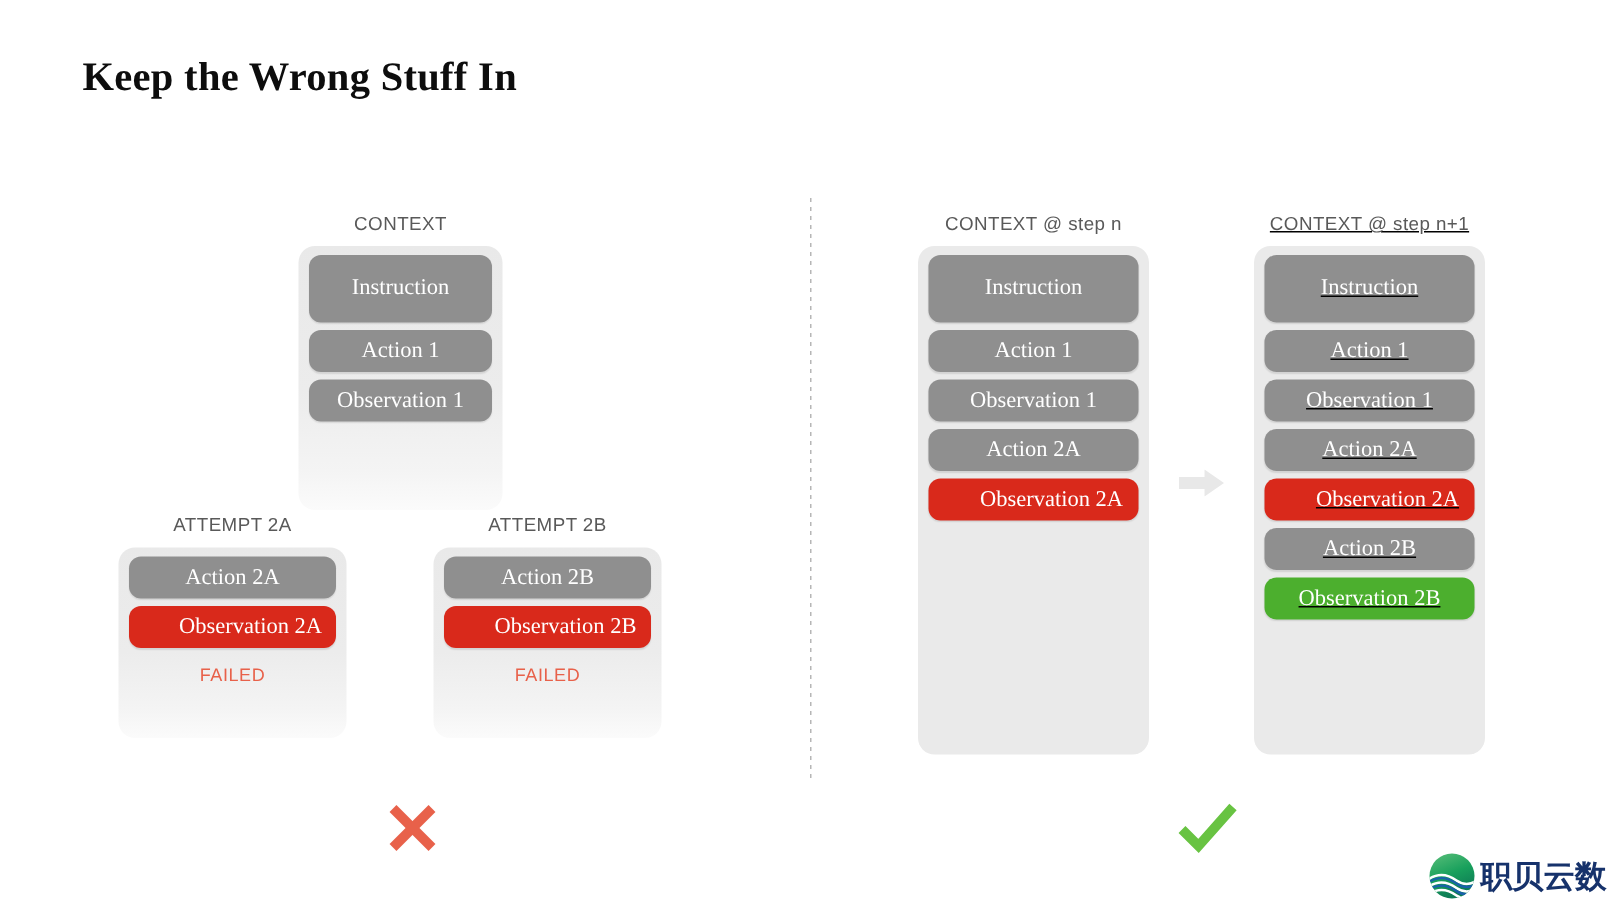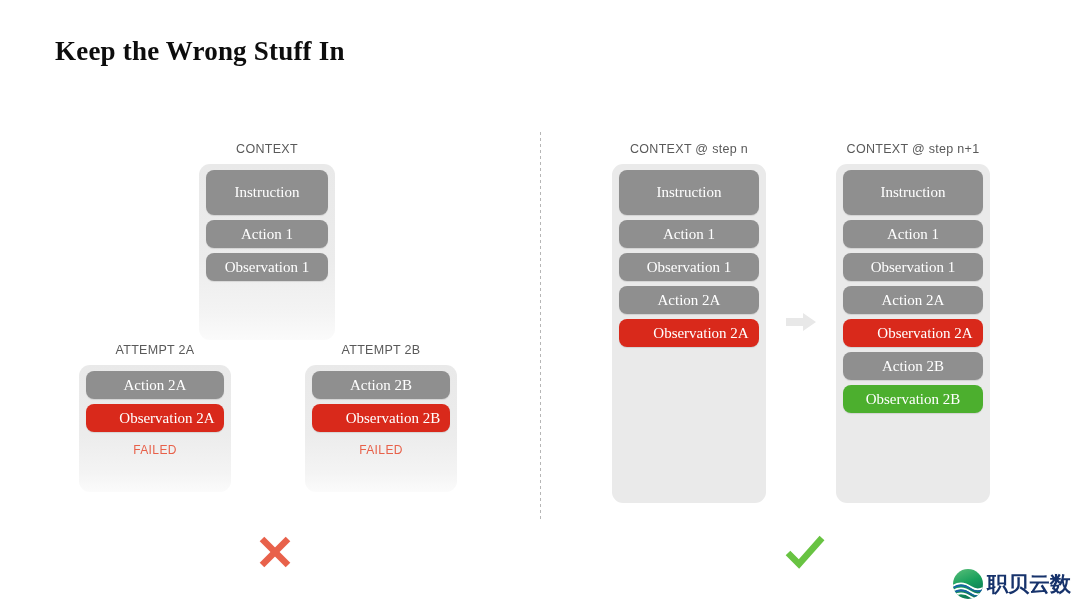--- a/index.html
+++ b/index.html
@@ -92,27 +92,27 @@
     margin-top: 11px;
   }
 
   
   #col-context       { left: 199px; top: 142px; width: 136px; }
   #col-context .stack{ height: 176px; }
 
   #col-attempt-2a    { left: 79px;  top: 343px; width: 152px; }
   #col-attempt-2a .stack { height: 127px; }
 
-  #col-attempt-2b    { left: 305px; top: 343px; width: 152px; }
+  #col-attempt-2b    { left: 289px; top: 343px; width: 152px; }
   #col-attempt-2b .stack { height: 127px; }
 
   #col-step-n        { left: 612px; top: 142px; width: 154px; }
   #col-step-n .stack { height: 339px; }
 
-  #col-step-n1       { left: 836px; top: 142px; width: 154px; }
+  #col-step-n1       { left: 836px; top: 142px; width: 154px; text-decoration: underline; }
   #col-step-n1 .stack{ height: 339px; }
 
   
   #transition-arrow {
     position: absolute;
     left: 786px;
     top: 313px;
     width: 30px;
     height: 18px;
   }

